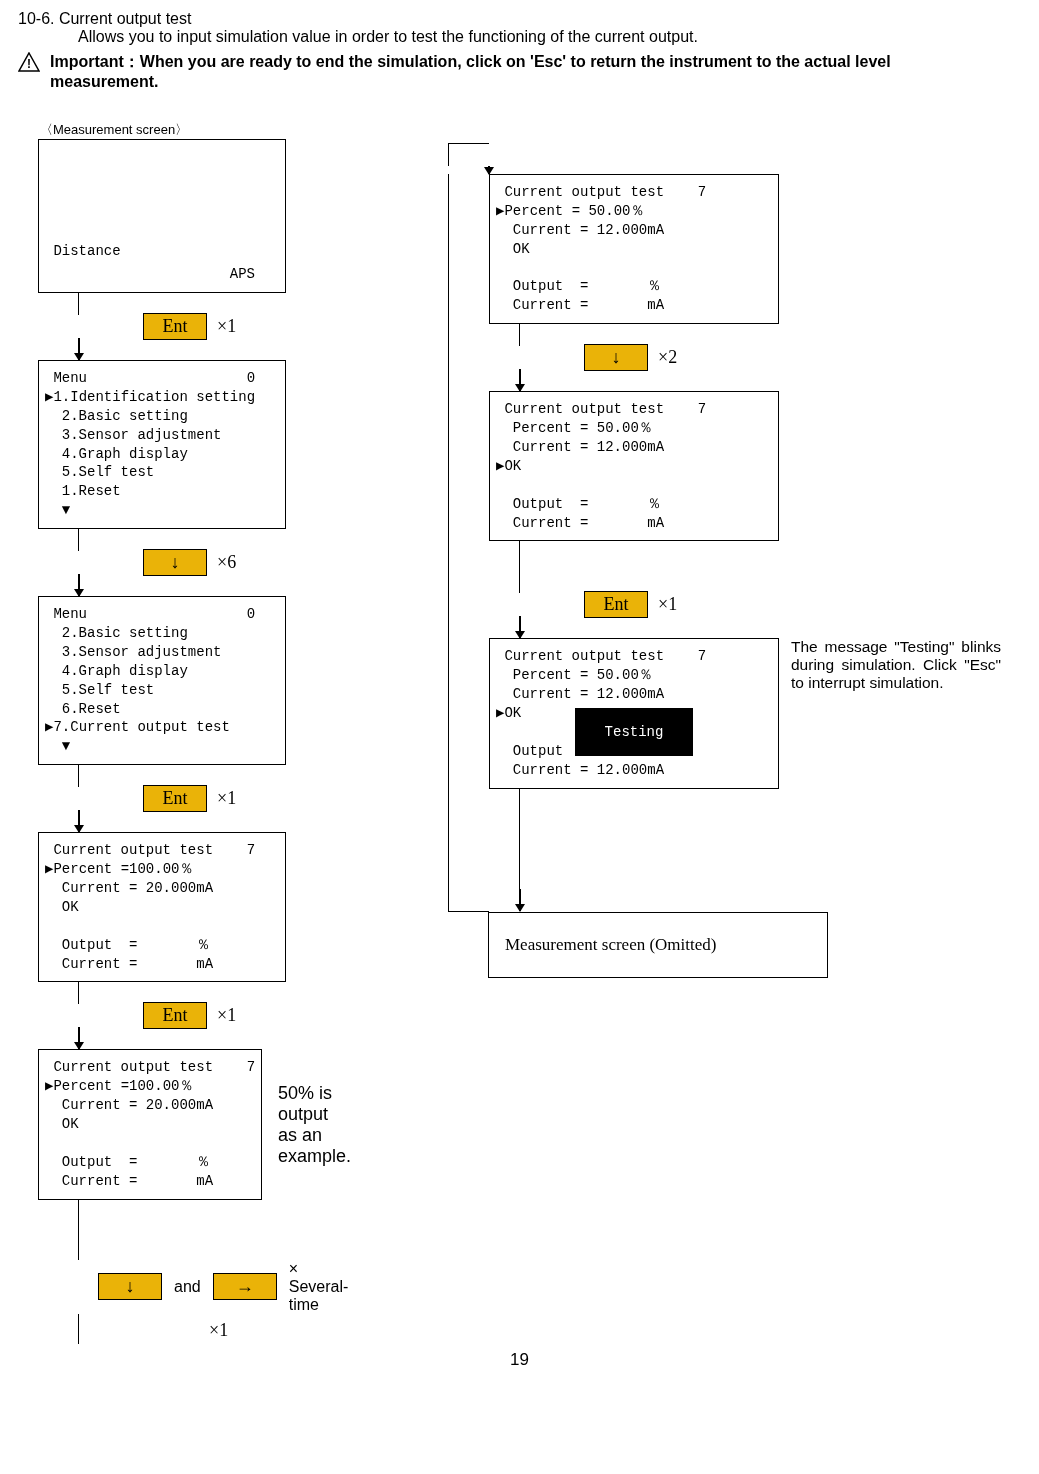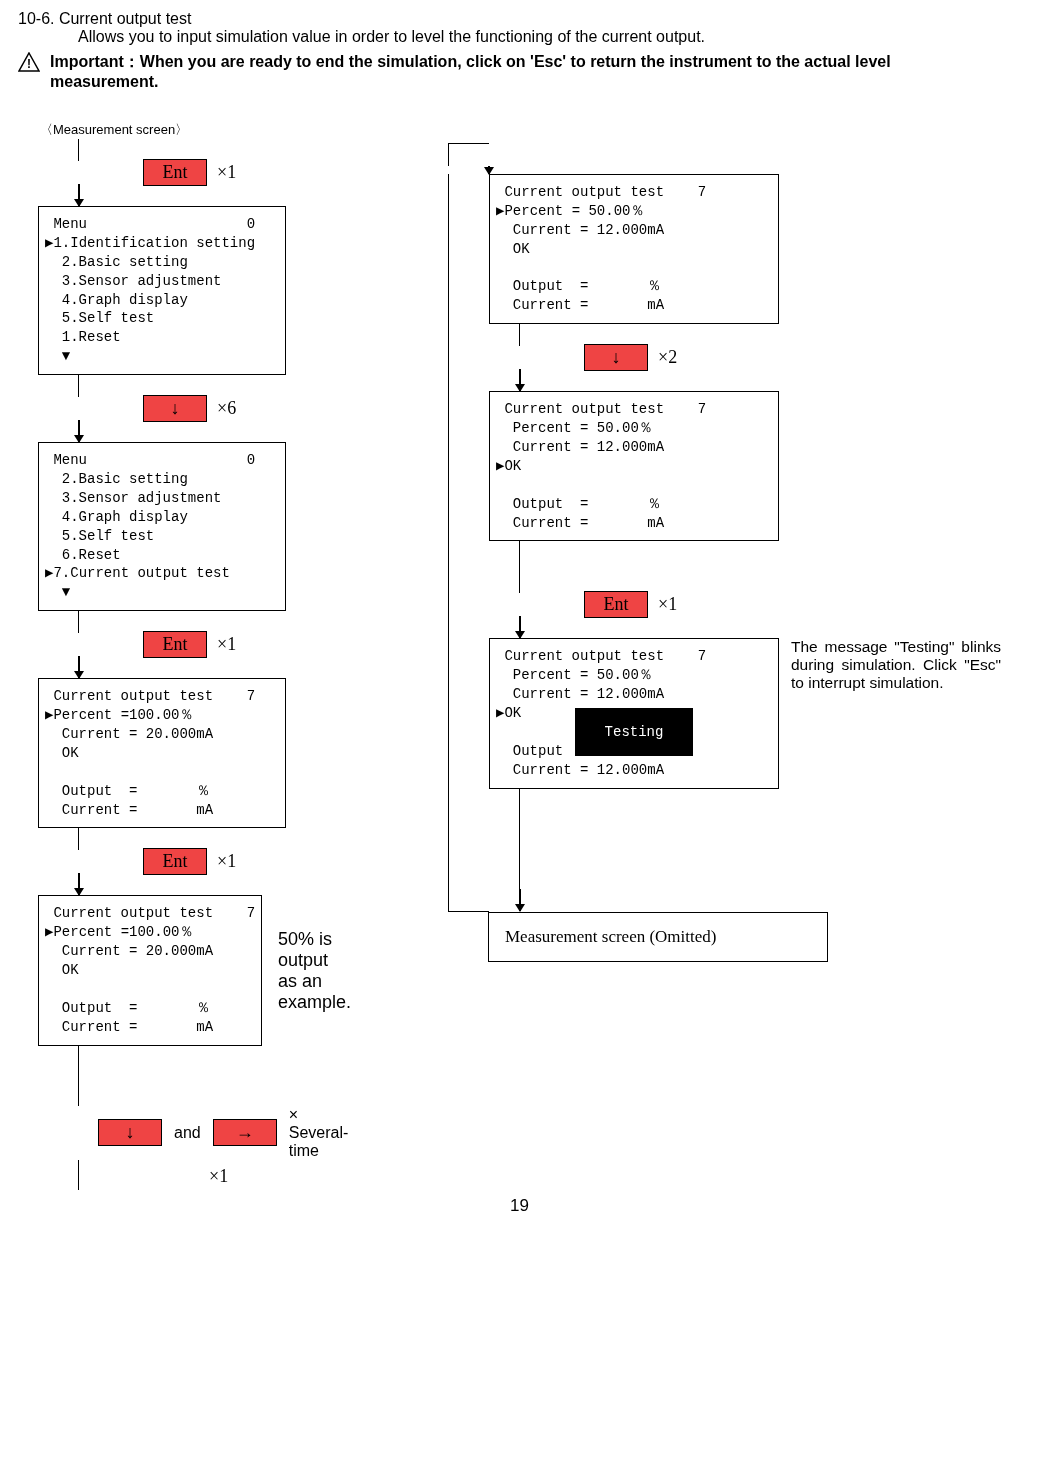--- a/index.html
+++ b/index.html
@@ -38,64 +38,69 @@
     box-sizing: border-box;
   }
   .key-btn {
     border: 1.5px solid #000;
     padding: 2px 18px;
     font-family: "Times New Roman", serif;
     font-size: 18px;
     display: inline-block;
     text-align: center;
     min-width: 26px;
-    background:#ef4444;
+    background:#eab308;
   }
   .times { font-family: "Times New Roman", serif; font-size: 18px; }
   .arrow-down {
     width:1.5px; height:22px; background:#000; margin-left: 40px; position:relative;
   }
   .arrow-down::after{
     content:""; position:absolute; bottom:-1px; left:-4px;
     border-left:5px solid transparent; border-right:5px solid transparent; border-top:8px solid #000;
   }
   .note-right { font-size:15.5px; width: 210px; text-align: justify;}
   .subtitle { font-size:13px; margin-left:22px;}
   .inv {
     background:#000; color:#fff; padding:0 4px;
   }
   .col-container { display:flex; align-items:flex-start; }
   .key-row { display:flex; align-items:center; margin-left:105px; margin-top:-2px; margin-bottom:-2px; gap:10px; position:relative; z-index:2;}
   .key-row-r { display:flex; align-items:center; margin-left:135px; margin-top:-2px; margin-bottom:-2px; gap:10px; position:relative; z-index:2;}
   .side-note { font-size:18px; }
   .page-num { text-align:center; margin-top:6px; font-size:17px;}
-  .meas-omitted { border:1.5px solid #000; padding:14px 16px; font-family:"Times New Roman",serif; font-size:17px; width:340px; box-sizing:border-box; margin-left:40px;}
+  .meas-omitted { border:1.5px solid #000; padding:22px 16px; font-family:"Times New Roman",serif; font-size:17px; width:340px; box-sizing:border-box; margin-left:40px;}
 </style>
 </head>
 <body>
 
 <div style="font-size:16px;">10-6. Current output test</div>
-<div class="intro-indent">Allows you to input simulation value in order to level the functioning of the current output.</div>
+<div class="intro-indent">Allows you to input simulation value in order to test the functioning of the current output.</div>
 
 <div class="important-block">
   <div class="warning-tri">
     <svg viewBox="0 0 22 20">
         <polygon points="11,1 21,19 1,19" fill="none" stroke="#000" stroke-width="1.5"></polygon>
         <text x="11" y="16" text-anchor="middle" font-size="12" font-family="Arial" font-weight="bold">!</text>
       </svg>
   </div>
   <div class="important-text">Important：When you are ready to end the simulation, click on 'Esc' to return the instrument to the actual level measurement.</div>
 </div>
 
 <div class="subtitle">〈Measurement screen〉</div>
 
 <div class="col-container">
 
   <div style="width:310px; margin-left:20px; position:relative;">
 
+    <div class="screen-box" style="height:154px; position:relative;">
+<span style="display:block; height:56px;"></span>
+<span> Distance</span>
+<span style="position:absolute; right:30px; bottom:8px;">APS</span>
+    </div>
 
     <div style="height:22px; border-left:1.5px solid #000; margin-left:40px;"></div>
     <div class="key-row">
       <span class="key-btn">Ent</span>
       <span class="times">×1</span>
     </div>
     <div class="arrow-down"></div>
 
     <div class="screen-box"><span> Menu                   0</span>
 <span>▶1.Identification setting

